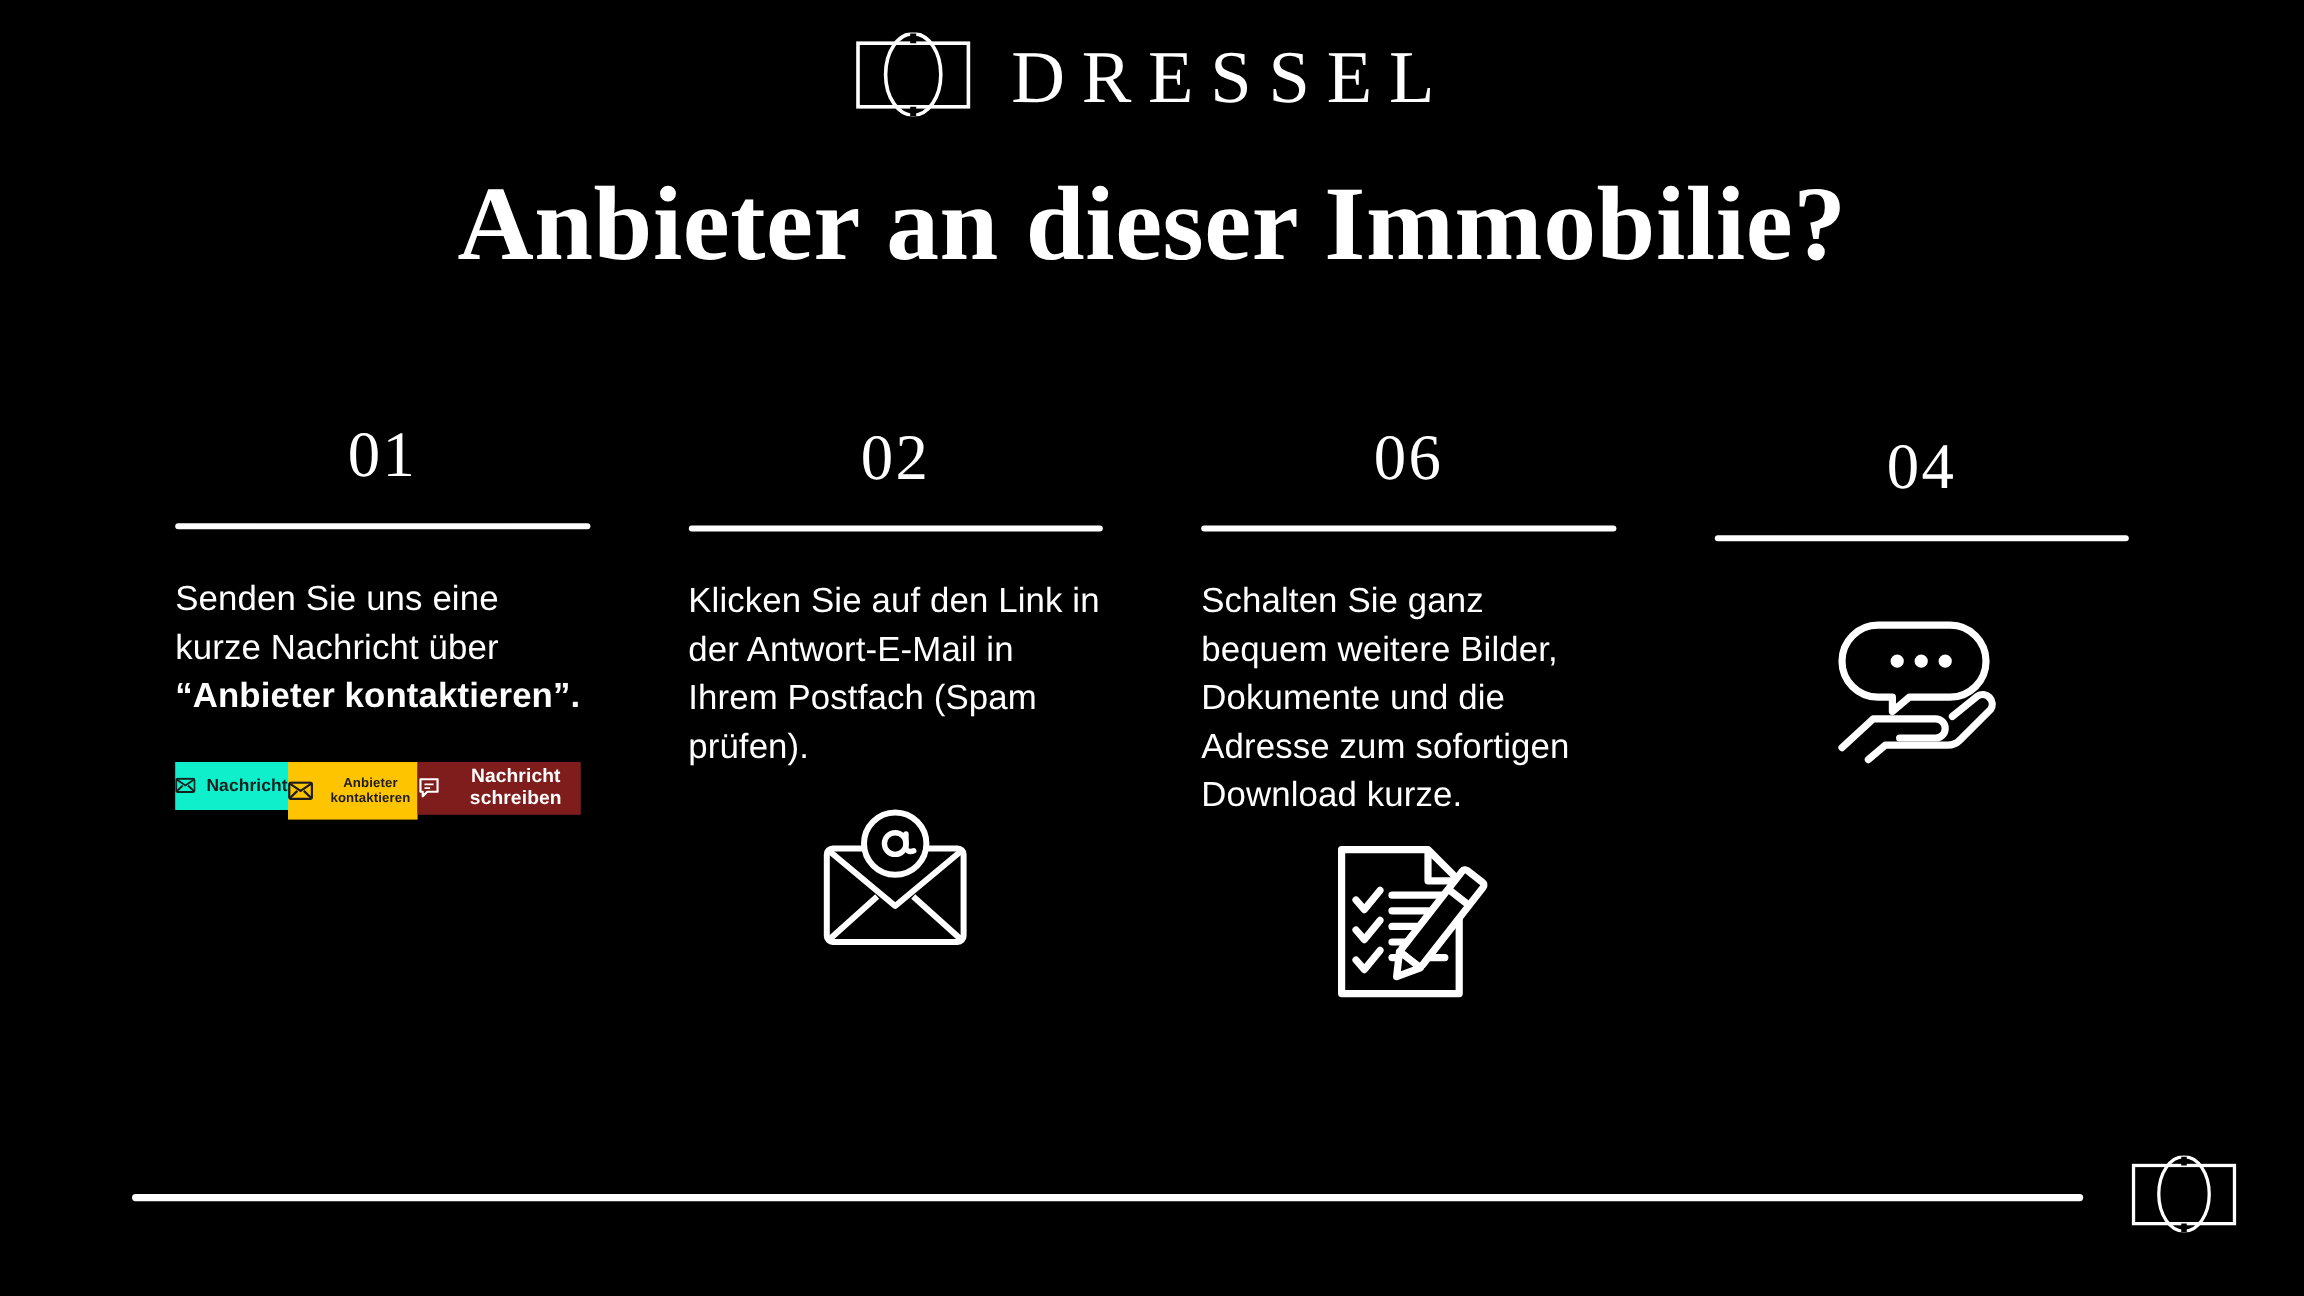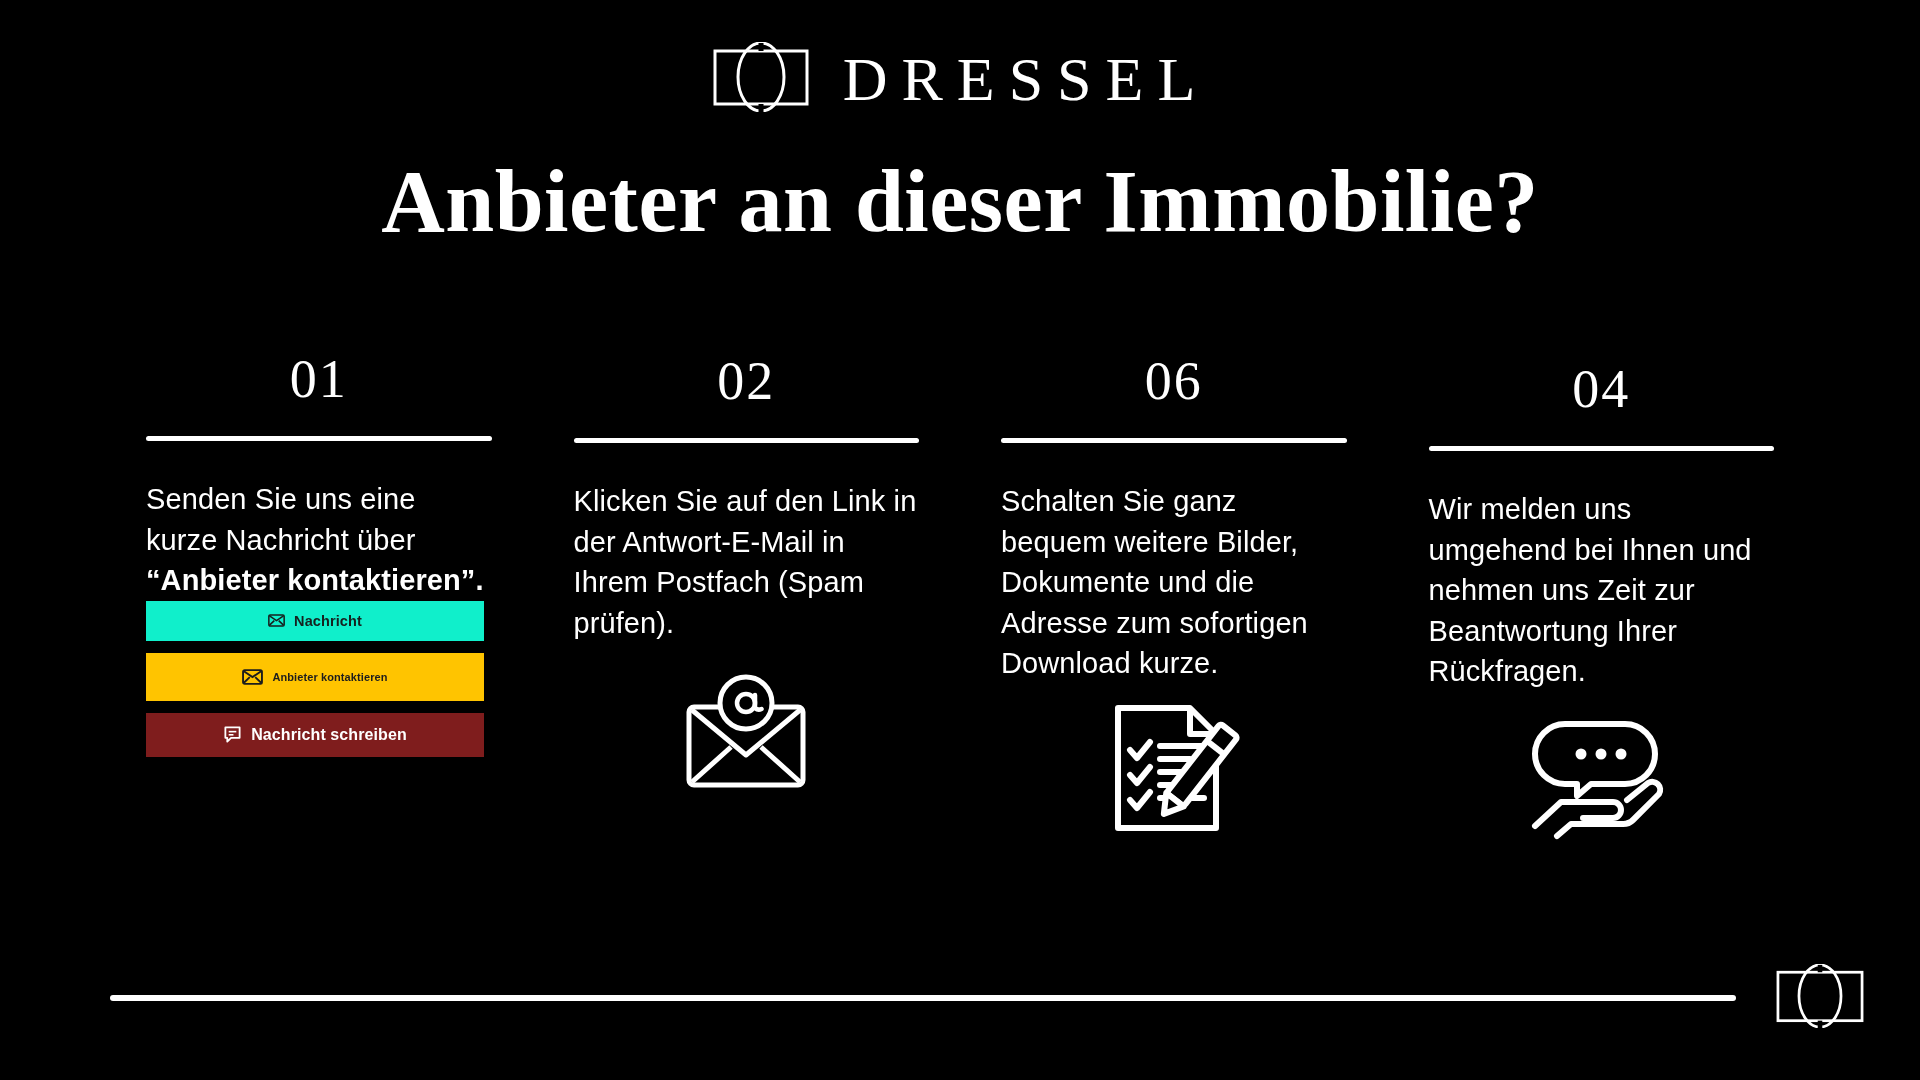--- a/index.html
+++ b/index.html
@@ -14,21 +14,21 @@
 
   body {
     font-family:"Liberation Sans", sans-serif;
     color:#ffffff;
     position:relative;
   }
 
   
   .brand-header {
     width:100%;
-    padding-top:42px;
+    padding-top:27px;
     display:flex;
     align-items:center;
     justify-content:center;
     gap:26px;
   }
   .brand-mark { display:block; }
   .brand-wordmark {
     font-family:"Liberation Serif", serif;
     font-size:62px;
     letter-spacing:14px;
@@ -88,24 +88,25 @@
     font-size:29px;
     line-height:1.40;
     font-weight:400;
     color:#ffffff;
     letter-spacing:0.1px;
   }
   .step-text b { font-weight:700; }
 
   
   .button-stack {
+    margin-top:34px;
     width:338px;
     display:flex;
-    flex-direction:column;
-    gap:12px;
+    flex-direction:row;
+    gap:0;
   }
   .cta-button {
     height:40px;
     display:flex;
     align-items:center;
     justify-content:center;
     gap:9px;
     font-size:15px;
     font-weight:700;
     letter-spacing:0.1px;
@@ -249,21 +250,20 @@
             <path d="M86 106 L97 124 L108 106 Z" fill="#000000" stroke="#ffffff" stroke-width="6" stroke-linejoin="round"></path>
           </g>
         </svg>
       </span>
     </div>
   </div>
 
   <div class="step step-4">
     <div class="step-number">04</div>
     <div class="step-divider"></div>
-    <p class="step-text">Wir melden uns umgehend bei Ihnen und nehmen uns Zeit zur Beantwortung Ihrer Rückfragen.</p>
     <div class="step-icon">
       <span>
         <svg width="148" height="126" viewBox="0 0 148 126" aria-hidden="true">
           <path d="M44 8 H104 a30 30 0 0 1 0 60 H70 l-14 12 v-12 h-12 a30 30 0 0 1 0 -60 Z" transform="translate(-6,0)" fill="none" stroke="#ffffff" stroke-width="6" stroke-linejoin="round"></path>
           <circle cx="54" cy="38" r="5.5" fill="#ffffff"></circle>
           <circle cx="74" cy="38" r="5.5" fill="#ffffff"></circle>
           <circle cx="94" cy="38" r="5.5" fill="#ffffff"></circle>
           <path d="M8 110 L34 86 H86 a8 8 0 0 1 0 16 H56" fill="none" stroke="#ffffff" stroke-width="6" stroke-linecap="round" stroke-linejoin="round"></path>
           <path d="M30 120 L44 108 H96 a14 14 0 0 0 10 -4 L132 78 a8 8 0 0 0 -11 -11 L100 84" fill="none" stroke="#ffffff" stroke-width="6" stroke-linecap="round" stroke-linejoin="round"></path>
         </svg>

